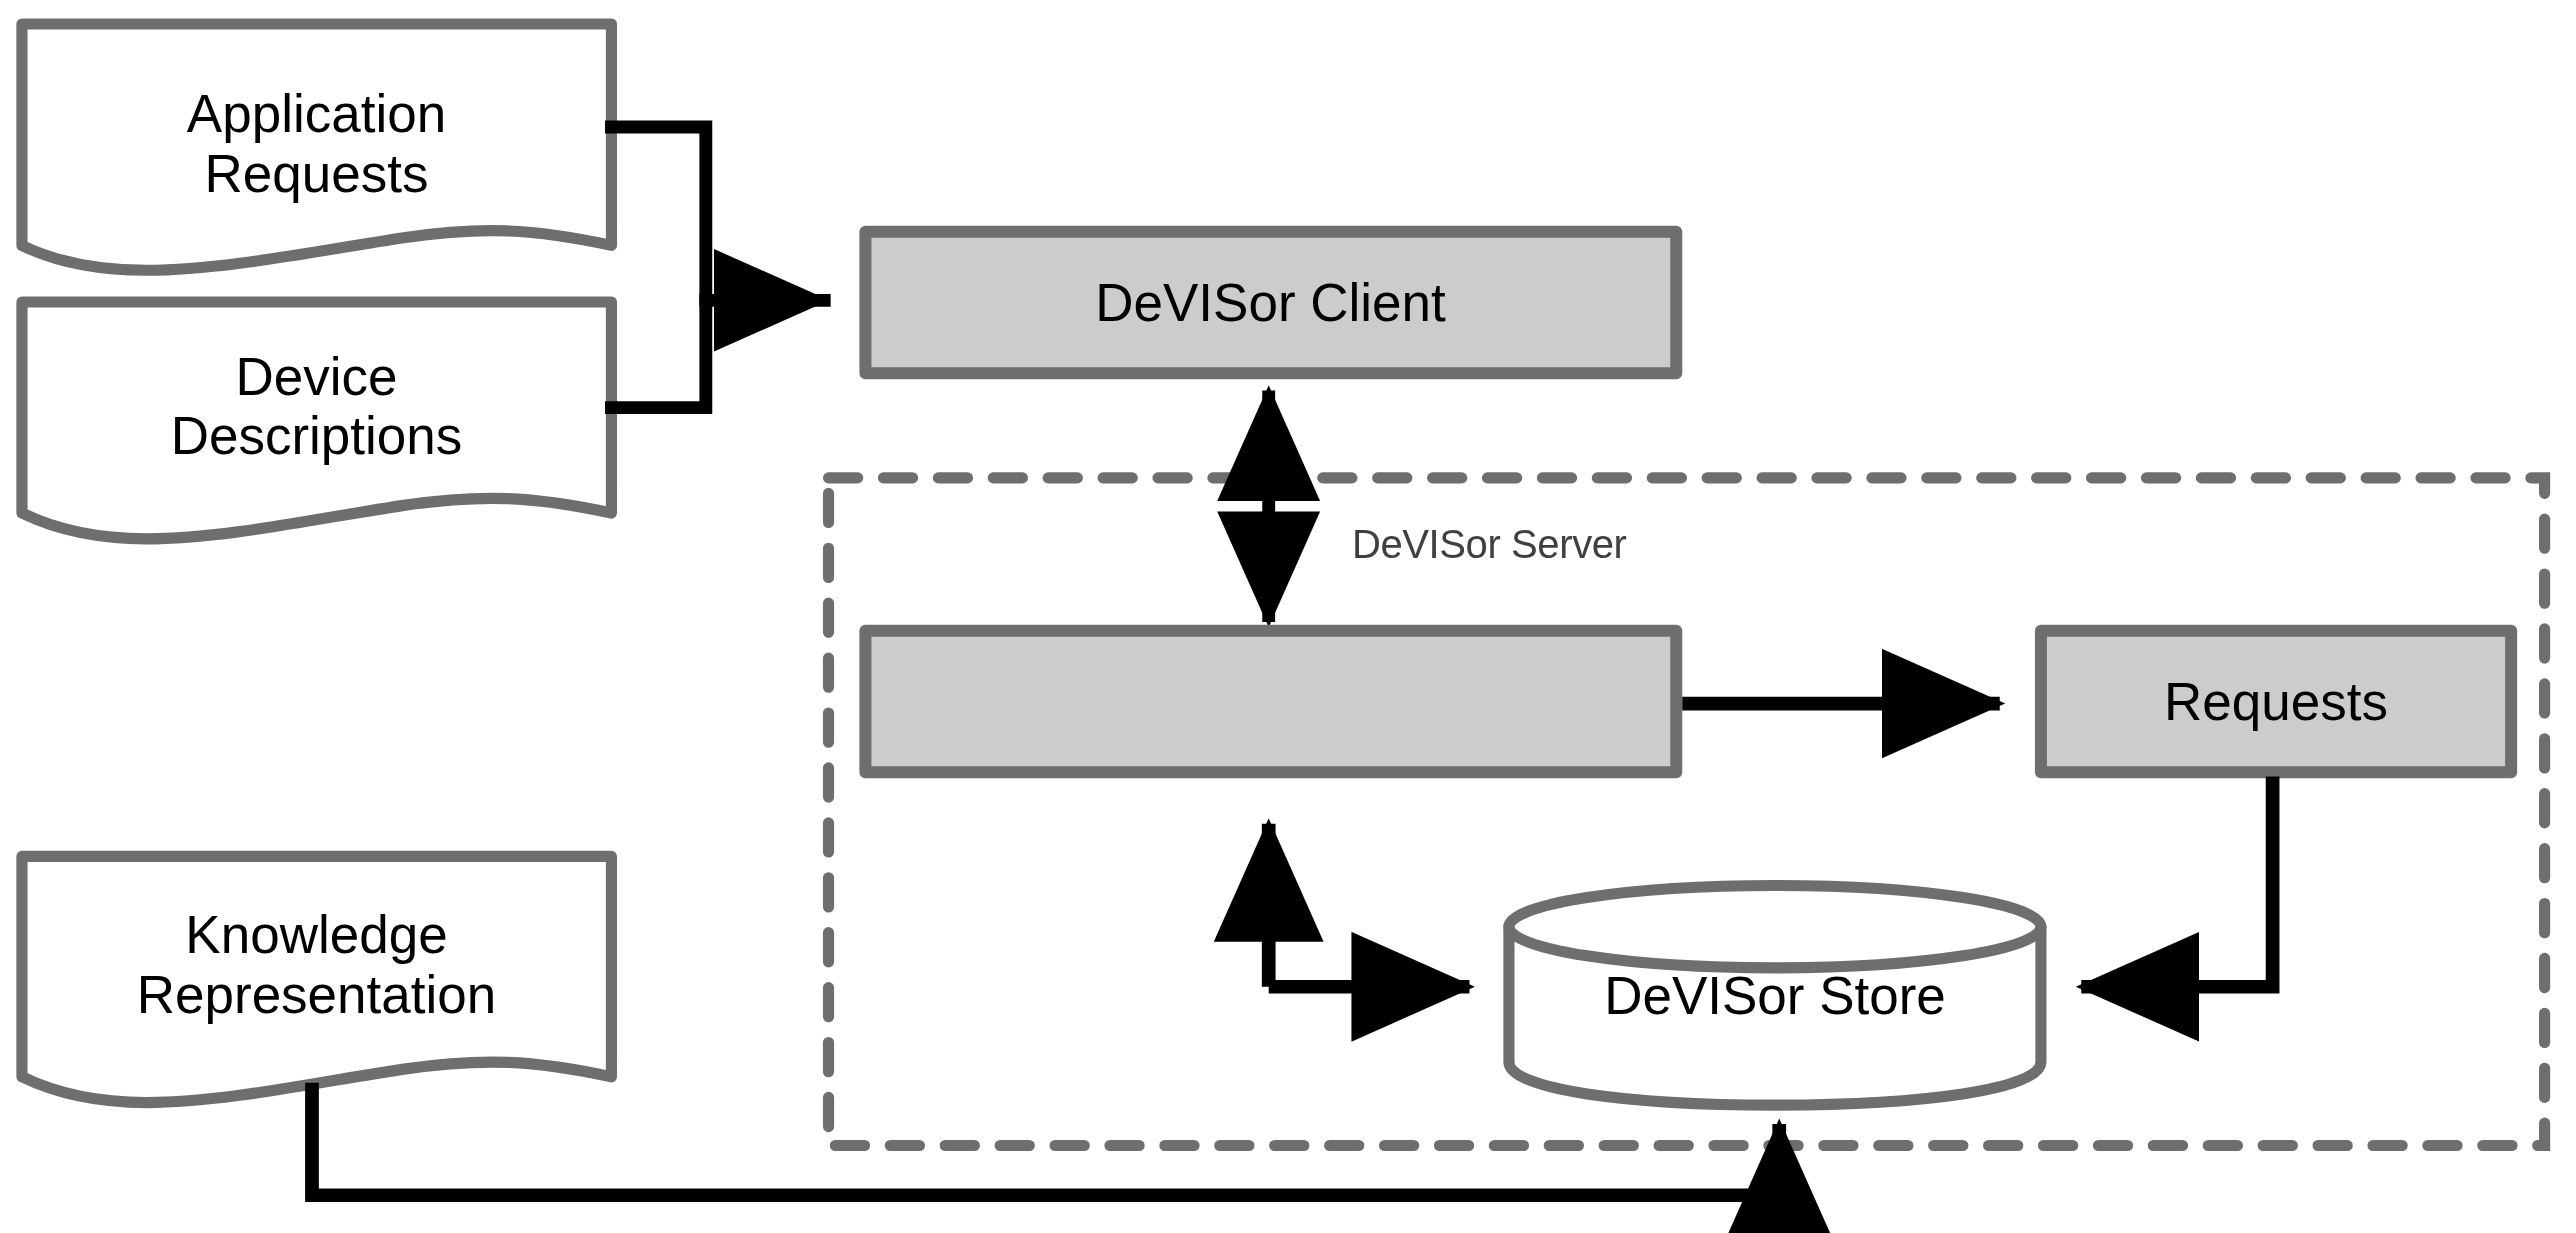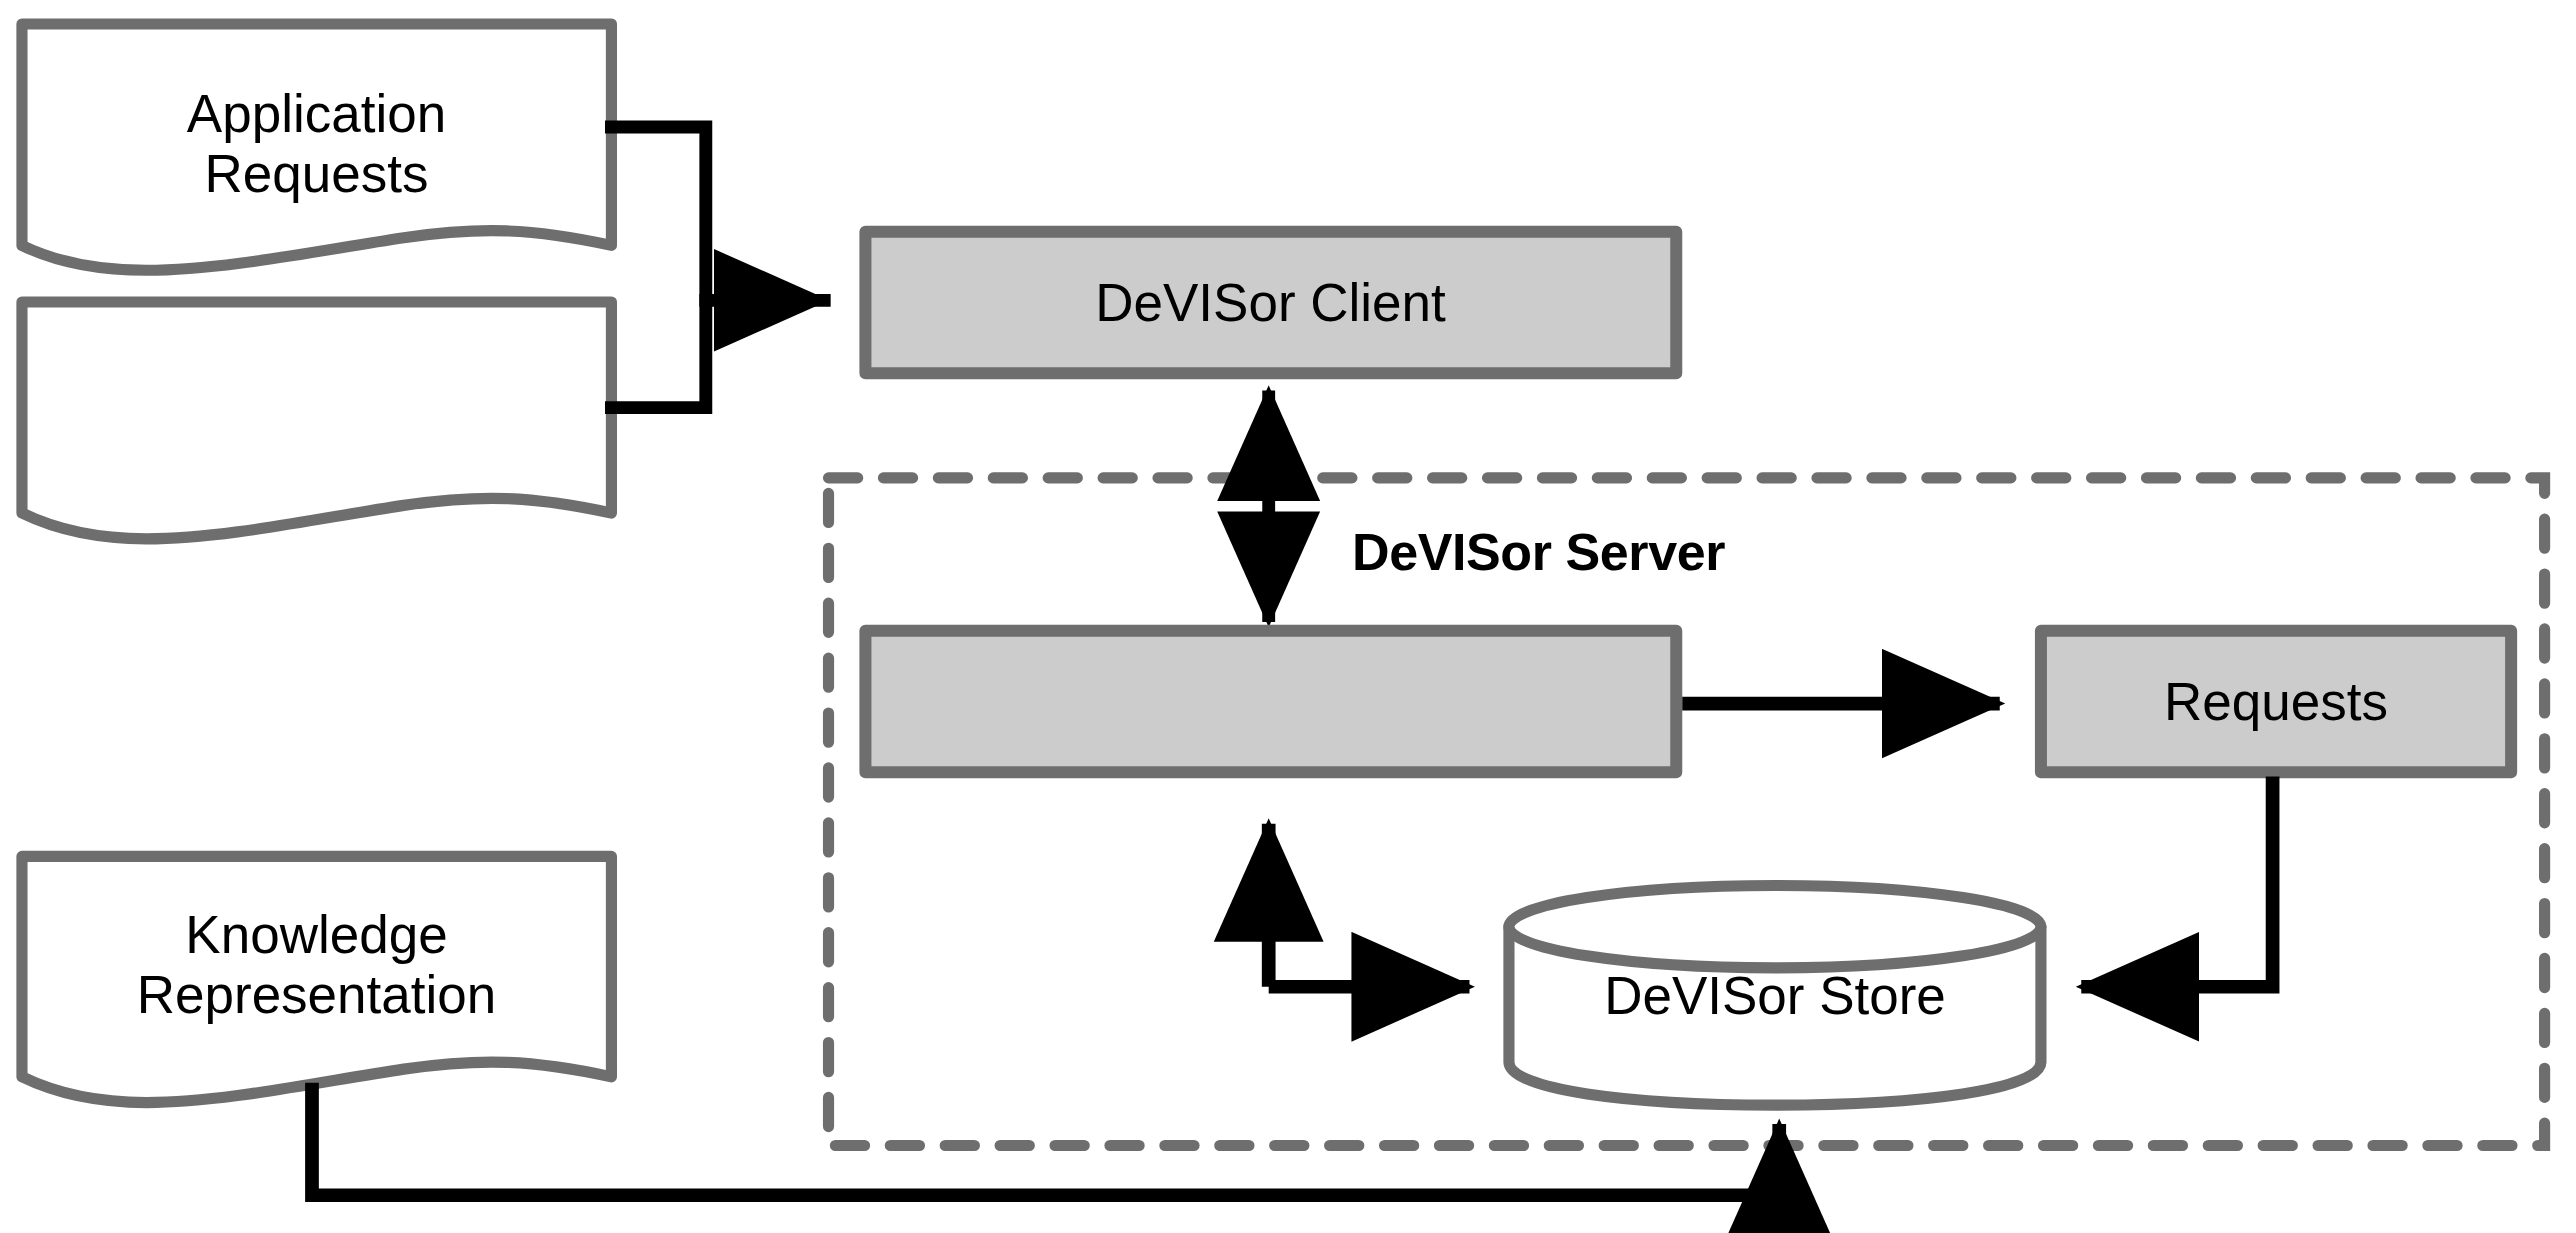--- a/index.html
+++ b/index.html
@@ -34,23 +34,23 @@
     color: #000000;
     line-height: 1.12;
     white-space: pre-line;
     pointer-events: none;
   }
   .doc-label { font-size: 53px; }
   .proc-label { font-size: 53px; }
   .store-label { font-size: 53px; }
   .group-title {
     position: absolute;
-    font-size: 52px;
-    font-weight: bold;
-    color: #000000;
+    font-size: 40px;
+    font-weight: normal;
+    color: #404040;
     letter-spacing: -0.4px;
     white-space: nowrap;
   }
 </style>
 </head>
 <body>
 
 <div id="stage">
 
   <svg id="diagram-svg" viewBox="0 0 3001 1437">
@@ -97,20 +97,22 @@
       <path d="M 1758,1080 L 1758,1238 C 1758,1270 1898,1288 2068,1288 C 2238,1288 2378,1270 2378,1238 L 2378,1080 Z" fill="#ffffff" stroke="#6e6e6e" stroke-width="13" stroke-linejoin="round"></path>
       <ellipse cx="2068" cy="1080" rx="310" ry="48" fill="#ffffff" stroke="#6e6e6e" stroke-width="13"></ellipse>
     </g>
 
     <path d="M 363,1262 L 363,1393 L 2073,1393 L 2073,1310" fill="none" stroke="#000000" stroke-width="16" stroke-linejoin="miter" marker-end="url(#arrowBlack)"></path>
   </svg>
 
   <div class="node-label doc-label" style="left:21.5px; top:36px; width:590px; height:215px;">Application
 Requests</div>
 
+  <div class="node-label doc-label" style="left:21.5px; top:302px; width:590px; height:208px;">Device
+Descriptions</div>
 
   <div class="node-label doc-label" style="left:21.5px; top:857px; width:590px; height:215px;">Knowledge
 Representation</div>
 
   <div class="node-label proc-label" style="left:865px; top:232px; width:811px; height:142px;">DeVISor Client</div>
 
 
   <div class="node-label proc-label" style="left:2041px; top:631px; width:470px; height:142px;">Requests</div>
 
   <div class="node-label store-label" style="left:1509px; top:944px; width:532px; height:103px;">DeVISor Store</div>

